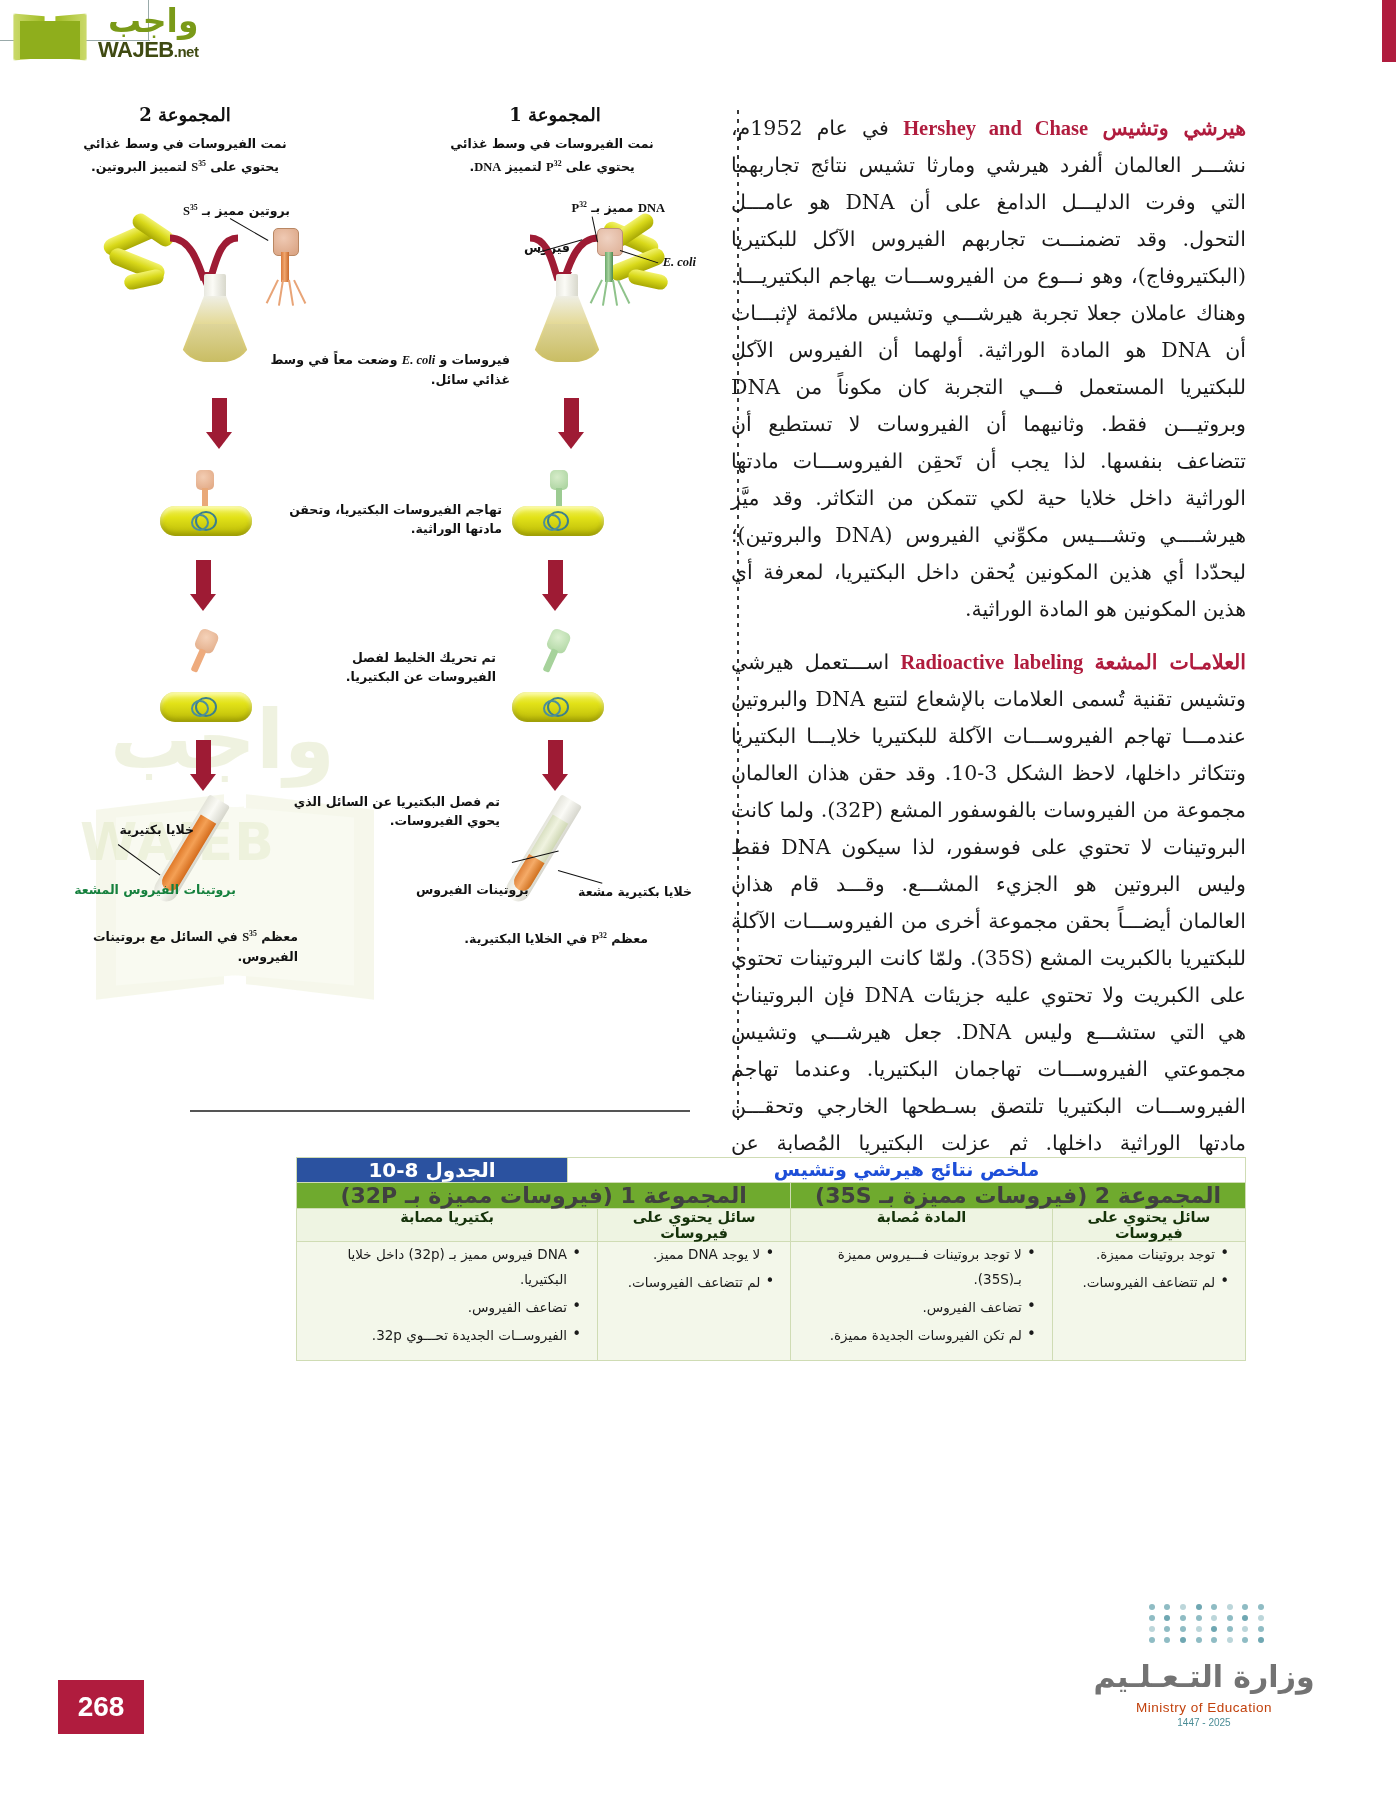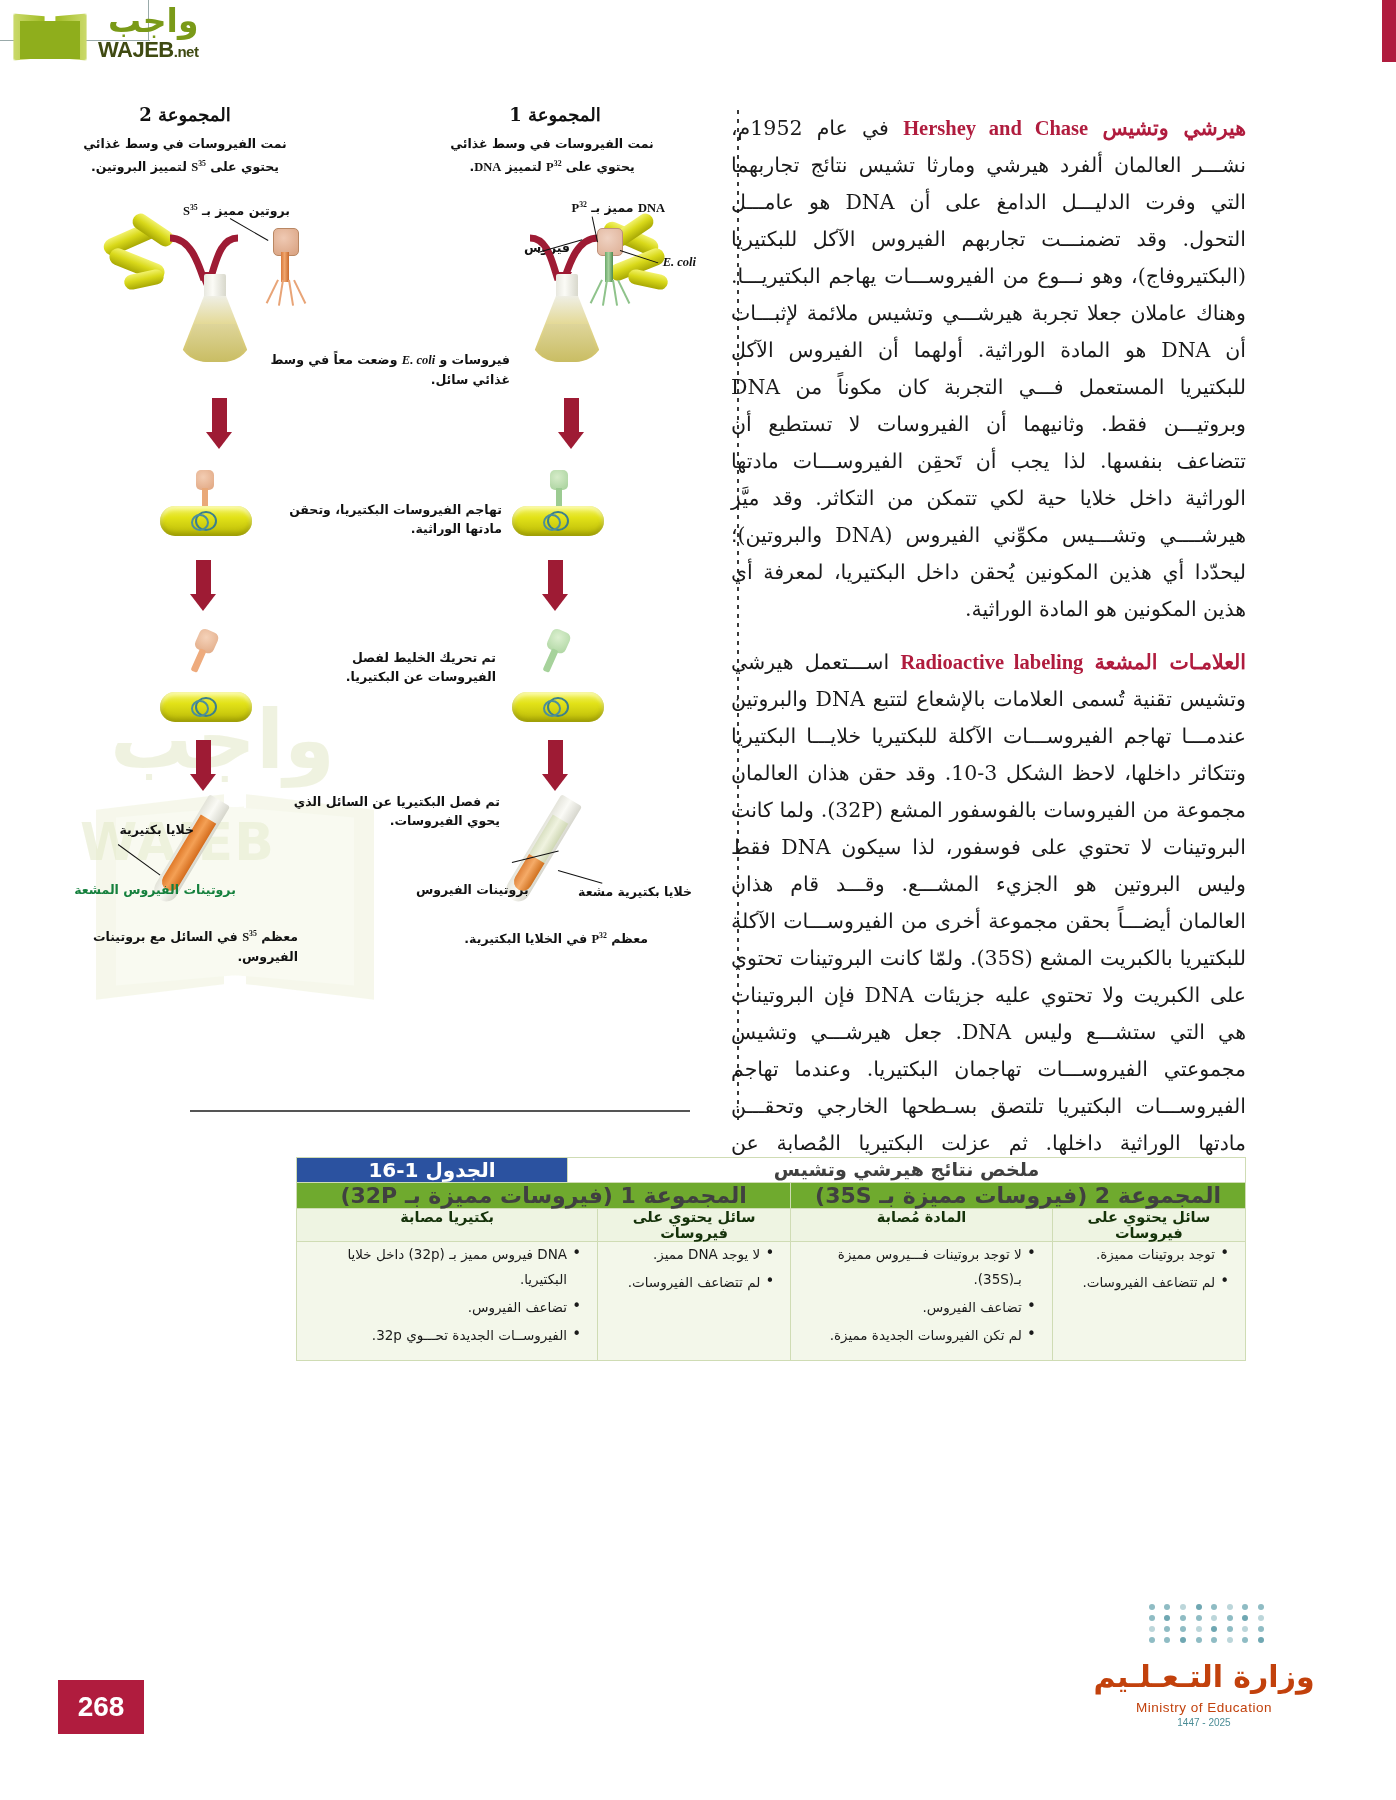--- a/index.html
+++ b/index.html
@@ -112,39 +112,39 @@
   .book-wm .p.d{right:26px;bottom:12px;height:168px;background:#eef2d8;transform:skewY(5deg);}
   .wm-mid{position:absolute;left:0;top:560px;width:640px;height:260px;opacity:.30;}
   .wm-mid .wa{position:absolute;left:50px;top:30px;font-size:82px;font-weight:bold;color:#cdd79a;}
   .wm-mid .we{position:absolute;left:20px;top:150px;font-size:52px;font-weight:bold;color:#cdd79a;letter-spacing:1px;}
 
   
   .tbl{position:absolute;top:1095px;right:150px;width:950px;border-collapse:collapse;direction:rtl;}
   .tbl td,.tbl th{border:1px solid #cfdcb4;padding:0;vertical-align:top;}
   .t-title-blue{background:#2b52a0;color:#fff;font-family:"DejaVu Sans",sans-serif;font-weight:bold;
       font-size:20px;text-align:center;padding:11px 8px;width:270px;border:1px solid #2b52a0;}
-  .t-title-white{background:#ffffff;color:#404040;font-family:"DejaVu Sans",sans-serif;font-weight:bold;
+  .t-title-white{background:#ffffff;color:#1d4ed8;font-family:"DejaVu Sans",sans-serif;font-weight:bold;
       font-size:19px;text-align:center;padding:11px 8px;border:1px solid #d7e2bd;}
   .t-grp{background:#6faa2e;color:#404040;font-family:"DejaVu Sans",sans-serif;font-weight:bold;
       font-size:22px;text-align:center;padding:9px 8px;border:1px solid #6faa2e;}
   .t-sub{background:#eef4e2;color:#15320a;font-family:"DejaVu Sans",sans-serif;font-weight:bold;
       font-size:14.5px;text-align:center;padding:9px 6px;border:1px solid #cfdcb4;}
   .t-cell{background:#f3f7ea;color:#1a1a1a;font-family:"DejaVu Sans",sans-serif;font-size:13.5px;
       line-height:25px;padding:12px 12px 18px 12px;border:1px solid #cfdcb4;text-align:right;height:118px;}
   .t-cell ul{margin:0;padding:0 16px 0 0;list-style:none;}
   .t-cell li{position:relative;padding-right:14px;margin-bottom:3px;}
   .t-cell li:before{content:"•";position:absolute;right:0;top:-1px;color:#1a1a1a;font-size:15px;}
 
   
   .moe{position:absolute;bottom:72px;right:62px;width:260px;text-align:center;direction:rtl;}
   .moe .dots{display:grid;grid-template-columns:repeat(8,1fr);gap:5px;width:120px;margin:0 auto 16px auto;}
   .moe .dots i{display:block;width:6px;height:6px;border-radius:50%;background:#8fbcc4;}
   .moe .dots i:nth-child(3n){background:#bcd6da;}
   .moe .dots i:nth-child(5n){background:#6fa7b2;}
-  .moe .ar{font-family:"DejaVu Sans",sans-serif;font-size:30px;font-weight:bold;color:#c2410c;letter-spacing:1px;}
+  .moe .ar{font-family:"DejaVu Sans",sans-serif;font-size:30px;font-weight:bold;color:#737373;letter-spacing:1px;}
   .moe .en{font-family:"Liberation Sans",sans-serif;font-size:13.5px;color:#c2410c;margin-top:6px;letter-spacing:.5px;}
   .moe .yr{font-family:"Liberation Sans",sans-serif;font-size:10px;color:#4b8d96;margin-top:2px;}
   .pageno{position:absolute;bottom:66px;left:58px;width:86px;height:54px;background:#b01c3e;color:#fff;
       display:flex;align-items:center;justify-content:center;
       font-family:"Liberation Sans",sans-serif;font-weight:bold;font-size:28px;}
 </style>
 </head>
 <body>
 
 <div class="wm-header">
@@ -359,21 +359,21 @@
     <p>
       <span class="term">العلامـات المشعة</span>
       <span class="term-en">Radioactive labeling</span><span> اســـتعمل هيرشي وتشيس تقنية تُسمى العلامات بالإشعاع لتتبع DNA والبروتين عندمـــا تهاجم الفيروســـات الآكلة للبكتيريا خلايـــا البكتيريا وتتكاثر داخلها، لاحظ الشكل 3-10. وقد حقن هذان العالمان مجموعة من الفيروسات بالفوسفور المشع (32P). ولما كانت البروتينات لا تحتوي على فوسفور، لذا سيكون DNA فقط وليس البروتين هو الجزيء المشـــع. وقـــد قام هذان العالمان أيضـــاً بحقن مجموعة أخرى من الفيروســـات الآكلة للبكتيريا بالكبريت المشع (35S). ولمّا كانت البروتينات تحتوي على الكبريت ولا تحتوي عليه جزيئات DNA فإن البروتينات هي التي ستشـــع وليس DNA. جعل هيرشـــي وتشيس مجموعتي الفيروســـات تهاجمان البكتيريا. وعندما تهاجم الفيروســـات البكتيريا تلتصق بسـطحها الخارجي وتحقـــن مادتها الوراثية داخلها. ثم عزلت البكتيريا المُصابة عن الفيروسات.</span>
     </p>
   </div>
 
   <table class="tbl">
     <tbody>
         <tr>
       <td class="t-title-white" colspan="4">ملخص نتائج هيرشي وتشيس</td>
-      <td class="t-title-blue">الجدول 1-16</td>
+      <td class="t-title-blue">الجدول 8-10</td>
     </tr>
     <tr>
       <td class="t-grp" colspan="2">المجموعة 2 (فيروسات مميزة بـ 35S)</td>
       <td class="t-grp" colspan="3">المجموعة 1 (فيروسات مميزة بـ 32P)</td>
     </tr>
     <tr>
       <td class="t-sub">سائل يحتوي على فيروسات</td>
       <td class="t-sub">المادة مُصابة</td>
       <td class="t-sub">سائل يحتوي على فيروسات</td>
       <td class="t-sub" colspan="2">بكتيريا مصابة</td>

